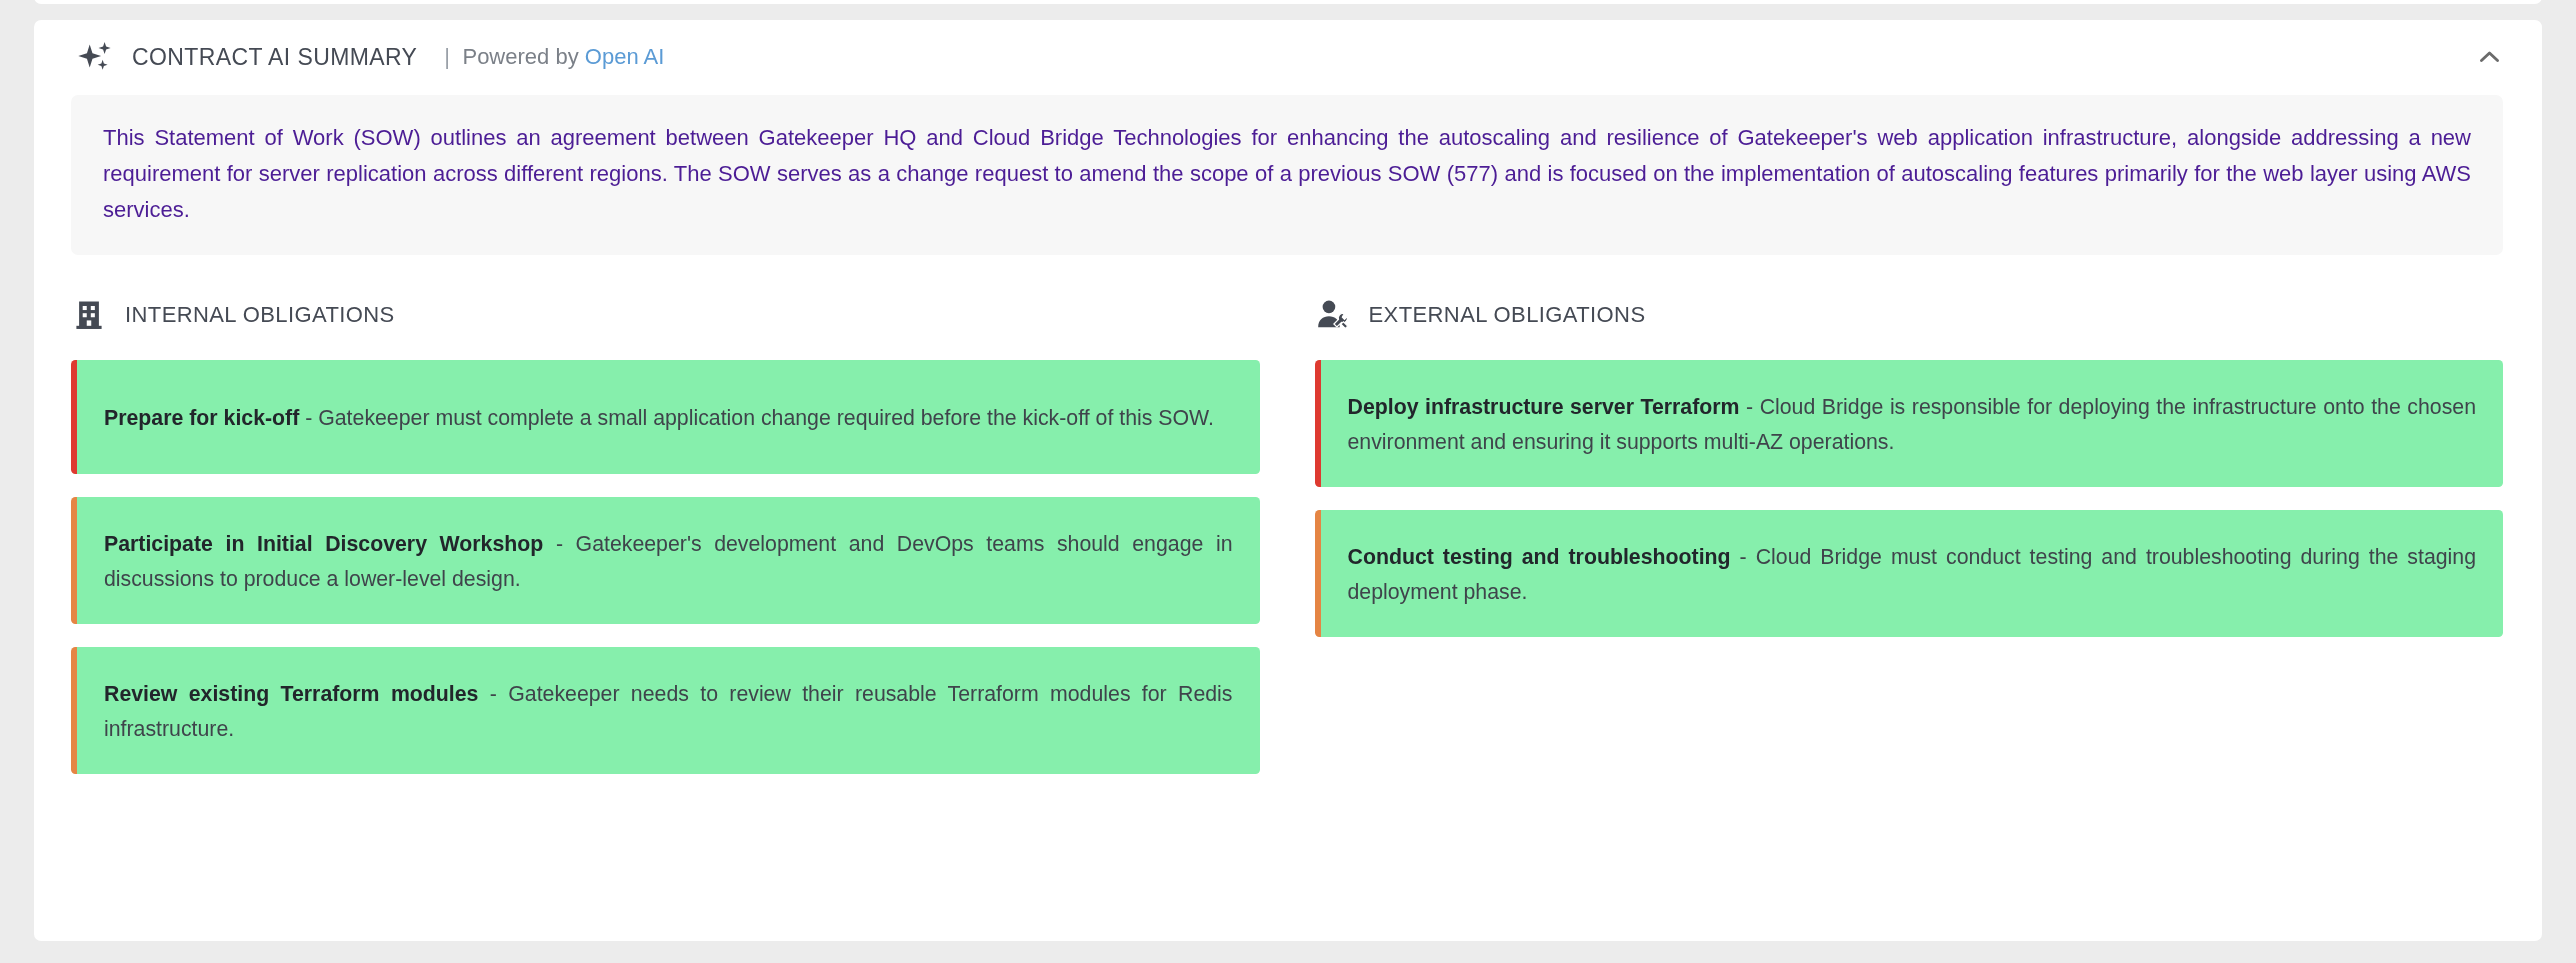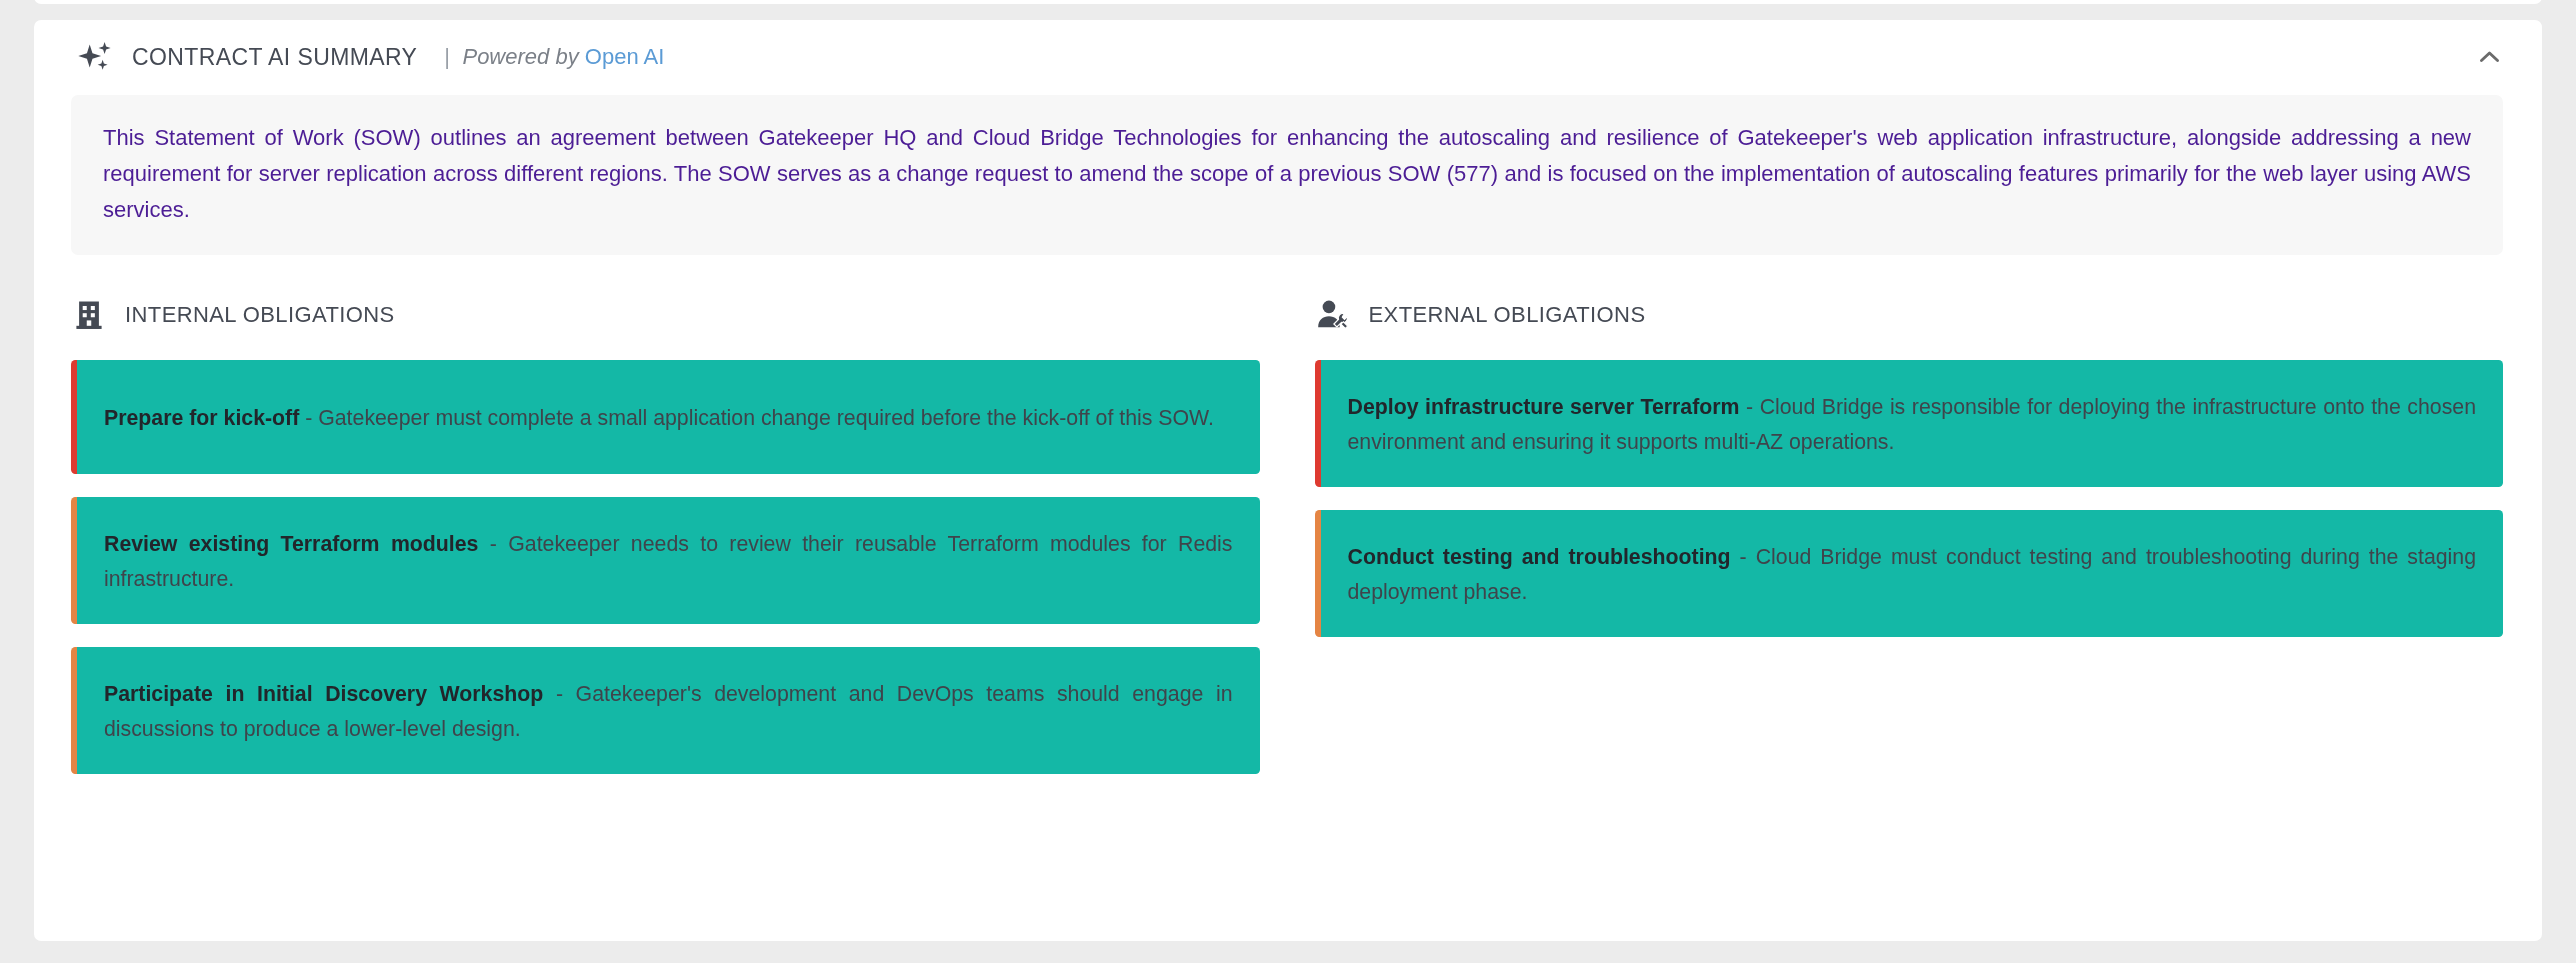--- a/index.html
+++ b/index.html
@@ -70,21 +70,20 @@
     color: #9aa0a8;
     font-size: 22px;
     margin: 0 12.4px 0 27px;
     font-weight: 300;
   }
 
   .header-powered {
     font-size: 22px;
     color: #7b8088;
     white-space: nowrap;
-    font-style: italic;
   }
 
   .header-link {
     font-size: 22px;
     color: #5b9bd5;
     text-decoration: none;
     white-space: nowrap;
     margin-left: 6.2px;
   }
 
@@ -147,21 +146,21 @@
   .col-title {
     font-size: 22px;
     letter-spacing: 0.4px;
     color: #454a54;
     font-weight: 400;
     white-space: nowrap;
   }
 
   .ob-card {
     position: relative;
-    background: #14b8a6;
+    background: #86efac;
     border-radius: 4.4px;
     border-left: 6.2px solid #e58544;
     min-height: 114px;
     margin-bottom: 23px;
     padding: 30px 27px 27px 27px;
     display: flex;
     align-items: center;
   }
   .ob-card.accent-red { border-left-color: #de3a30; }
   .ob-card:last-child { margin-bottom: 0; }
@@ -239,25 +238,25 @@
             </svg>
           </span>
           <span class="col-title">INTERNAL OBLIGATIONS</span>
         </div>
 
         <div class="ob-card accent-red">
           <p class="ob-text"><span class="ob-term">Prepare for kick-off</span><span> - Gatekeeper must complete a small application change required before the kick-off of this SOW.</span></p>
         </div>
 
         <div class="ob-card">
+          <p class="ob-text"><span class="ob-term">Participate in Initial Discovery Workshop</span><span> - Gatekeeper's development and DevOps teams should engage in discussions to produce a lower-level design.</span></p>
+        </div>
+
+        <div class="ob-card">
           <p class="ob-text"><span class="ob-term">Review existing Terraform modules</span><span> - Gatekeeper needs to review their reusable Terraform modules for Redis infrastructure.</span></p>
-        </div>
-
-        <div class="ob-card">
-          <p class="ob-text"><span class="ob-term">Participate in Initial Discovery Workshop</span><span> - Gatekeeper's development and DevOps teams should engage in discussions to produce a lower-level design.</span></p>
         </div>
       </div>
 
       <div class="column">
         <div class="col-header">
           <span class="col-icon">
             <svg viewBox="0 0 40 40" width="36" height="36" aria-hidden="true">
               <circle cx="15.5" cy="11" r="7" fill="#454a54"></circle>
               <path d="M3.5 33.5 C3.5 25.5 9 21.5 15.5 21.5 C22 21.5 27.5 25.5 27.5 33.5 Z" fill="#454a54"></path>
               <path d="M32.5 18.5 a5 5 0 0 0-6.4 6.4 L21 30 l3.3 3.3 l5.1-5.1 a5 5 0 0 0 6.4-6.4 l-3 3 l-2.4-2.4 Z" fill="#454a54" stroke="#ffffff" stroke-width="1.4"></path>

